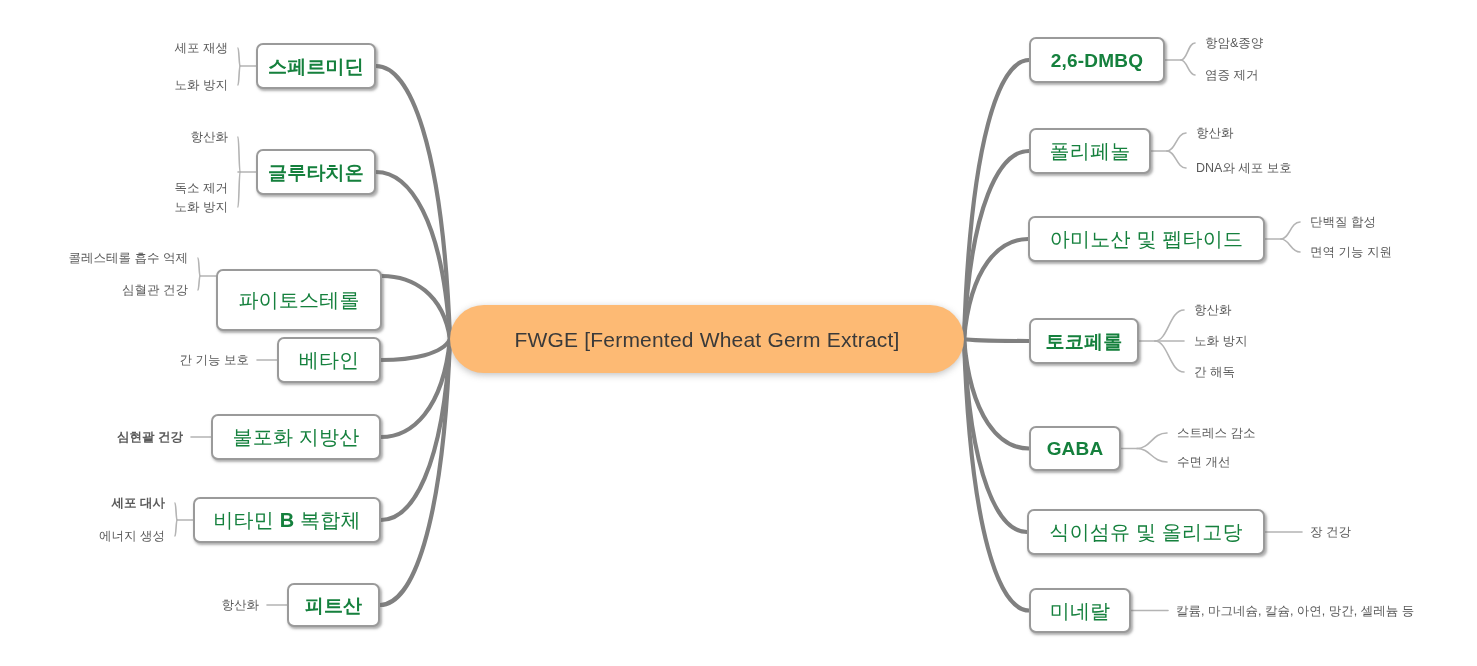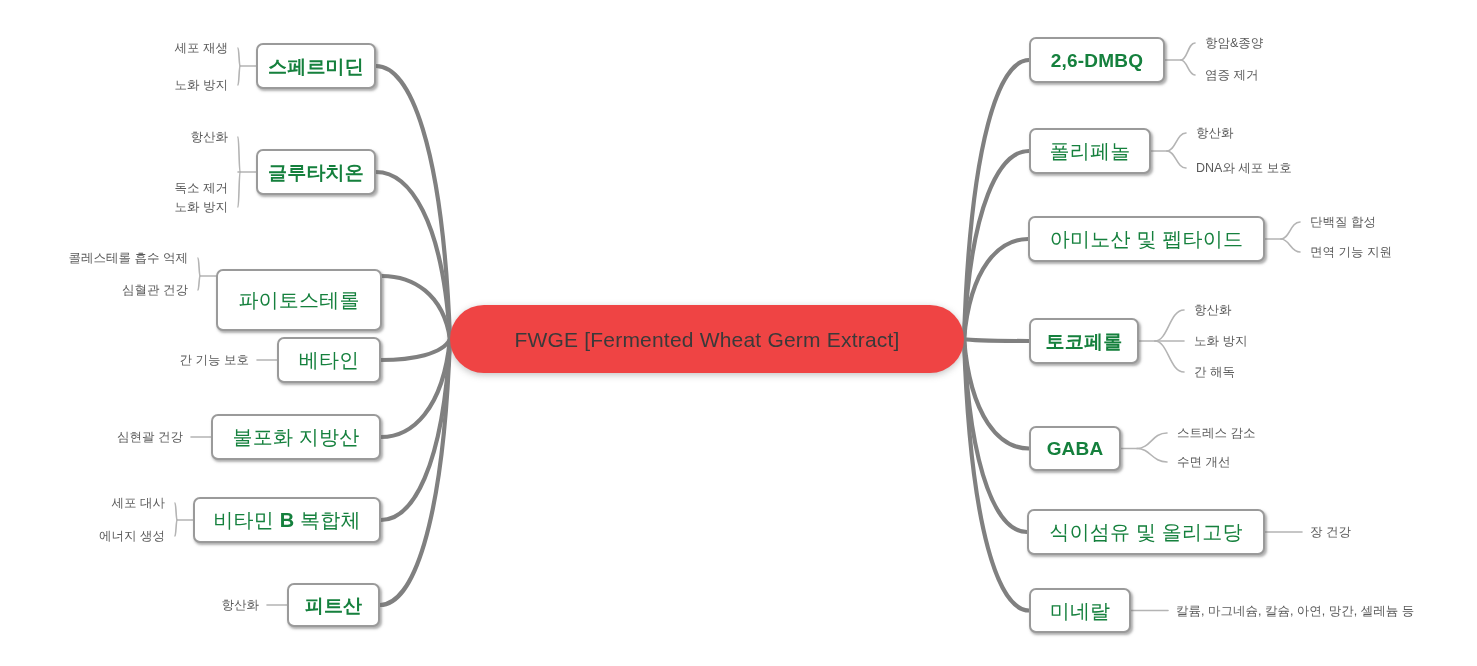--- a/index.html
+++ b/index.html
@@ -41,21 +41,21 @@
     white-space: nowrap;
   }
   .node-label {
     line-height: 1;
     letter-spacing: 0.2px;
   }
   .node-box.bold .node-label { font-weight: bold; }
   .center-node {
     position: absolute;
     box-sizing: border-box;
-    background: #ef4444;
+    background: #fdba74;
     border: none;
     border-radius: 999px;
     display: flex;
     align-items: center;
     justify-content: center;
     color: #3a3a3a;
     font-size: 21px;
     box-shadow: 0 2px 7px rgba(120,120,120,0.45);
     white-space: nowrap;
   }
@@ -145,25 +145,25 @@
       </div>
       <div class="leaf-label left" style="top: 258px; right: 1289px;">콜레스테롤 흡수 억제</div>
       <div class="leaf-label left" style="top: 290px; right: 1289px; margin-left: 20px;">심혈관 건강</div>
       <div class="node-box" style="left: 277px; top: 337px; width: 104px; height: 46px; align-items: center;">
         <span class="node-label" style="font-size: 20px;">베타인</span>
       </div>
       <div class="leaf-label left" style="top: 360px; right: 1228px;">간 기능 보호</div>
       <div class="node-box" style="left: 211px; top: 414px; width: 170px; height: 46px;">
         <span class="node-label" style="font-size: 20px;">불포화 지방산</span>
       </div>
-      <div class="leaf-label left" style="top: 437px; right: 1294px;">심현괄 건강</div>
+      <div class="leaf-label left" style="top: 437px; right: 1294px; font-weight: bold;">심현괄 건강</div>
       <div class="node-box" style="left: 193px; top: 497px; width: 188px; height: 46px;">
         <span class="node-label" style="font-size: 20px;">비타민 <b>B</b> 복합체</span>
       </div>
-      <div class="leaf-label left" style="top: 503px; right: 1312px;">세포 대사</div>
+      <div class="leaf-label left" style="top: 503px; right: 1312px; font-weight: bold;">세포 대사</div>
       <div class="leaf-label left" style="top: 536px; right: 1312px;">에너지 생성</div>
       <div class="node-box bold" style="left: 287px; top: 583px; width: 93px; height: 44px;">
         <span class="node-label" style="font-size: 19px;">피트산</span>
       </div>
       <div class="leaf-label left" style="top: 605px; right: 1218px;">항산화</div>
       <div class="node-box bold" style="left: 1029px; top: 37px; width: 136px; height: 46px;">
         <span class="node-label" style="font-size: 19px;">2,6-DMBQ</span>
       </div>
       <div class="leaf-label right" style="top: 43px; left: 1205px;">항암&amp;종양</div>
       <div class="leaf-label right" style="top: 75px; left: 1205px;">염증 제거</div>

